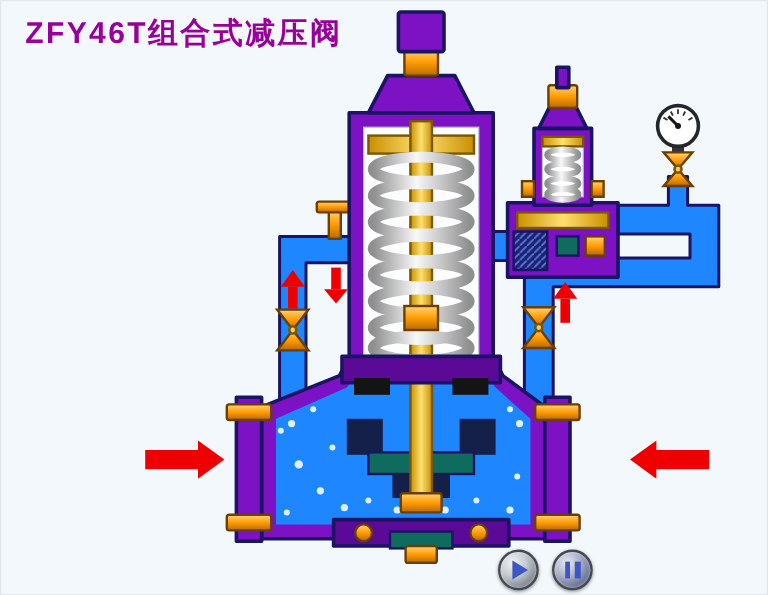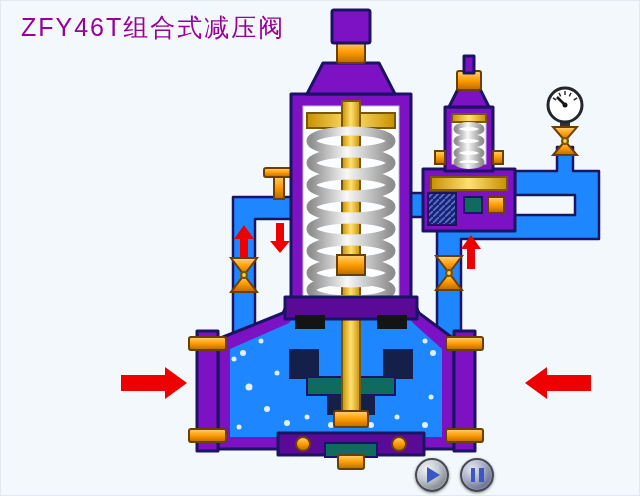--- a/index.html
+++ b/index.html
@@ -1,17 +1,17 @@
 <!DOCTYPE html>
 <html style="--c-background: #f3f8fc; --c-title: #990099; --c-body-purple: #7c12c4; --c-body-purple-dark: #5a0a96; --c-outline-navy: #1b1464; --c-fluid-blue: #1e86ff; --c-stem-gold: #f5c400; --c-fitting-orange: #ff9c00; --c-seal-teal: #0f6b5d; --c-seal-black: #141414; --c-spring-silver: #cfcfcf; --c-arrow-red: #ee0000; --c-button-glyph: #3b57c4;"><head>
 <meta charset="utf-8">
 <style>
   html,body{margin:0;padding:0;width:640px;height:496px;font-family:"Liberation Sans",sans-serif;}
   .canvas{position:relative;width:640px;height:496px;background:var(--c-background,#f3f8fc);overflow:hidden;box-sizing:border-box;border:1px solid #e2e8ee;}
-  .page-title{position:absolute;left:20px;top:10px;font-size:25px;font-weight:normal;letter-spacing:2px;color:var(--c-title,#990099);white-space:nowrap;z-index:3;}
+  .page-title{position:absolute;left:20px;top:10px;font-size:25px;font-weight:bold;letter-spacing:2px;color:var(--c-title,#990099);white-space:nowrap;z-index:3;}
   svg.diagram{position:absolute;left:0;top:0;display:block;}
 
   
   .purple{fill:var(--c-body-purple,#7c12c4);stroke:var(--c-outline-navy,#1b1464);stroke-width:3;stroke-linejoin:round;}
   .purpleD{fill:var(--c-body-purple-dark,#5a0a96);stroke:var(--c-outline-navy,#1b1464);stroke-width:3;stroke-linejoin:round;}
   .pipe{fill:var(--c-fluid-blue,#1e86ff);stroke:var(--c-outline-navy,#1b1464);stroke-width:2.5;stroke-linejoin:round;}
   .fluid{fill:var(--c-fluid-blue,#1e86ff);stroke:none;}
   .gold{fill:url(#gradGold);stroke:#7a5600;stroke-width:2;}
   .orange{fill:url(#gradOrange);stroke:#6b3f00;stroke-width:2;}
   .teal{fill:var(--c-seal-teal,#0f6b5d);stroke:var(--c-outline-navy,#1b1464);stroke-width:2;}

